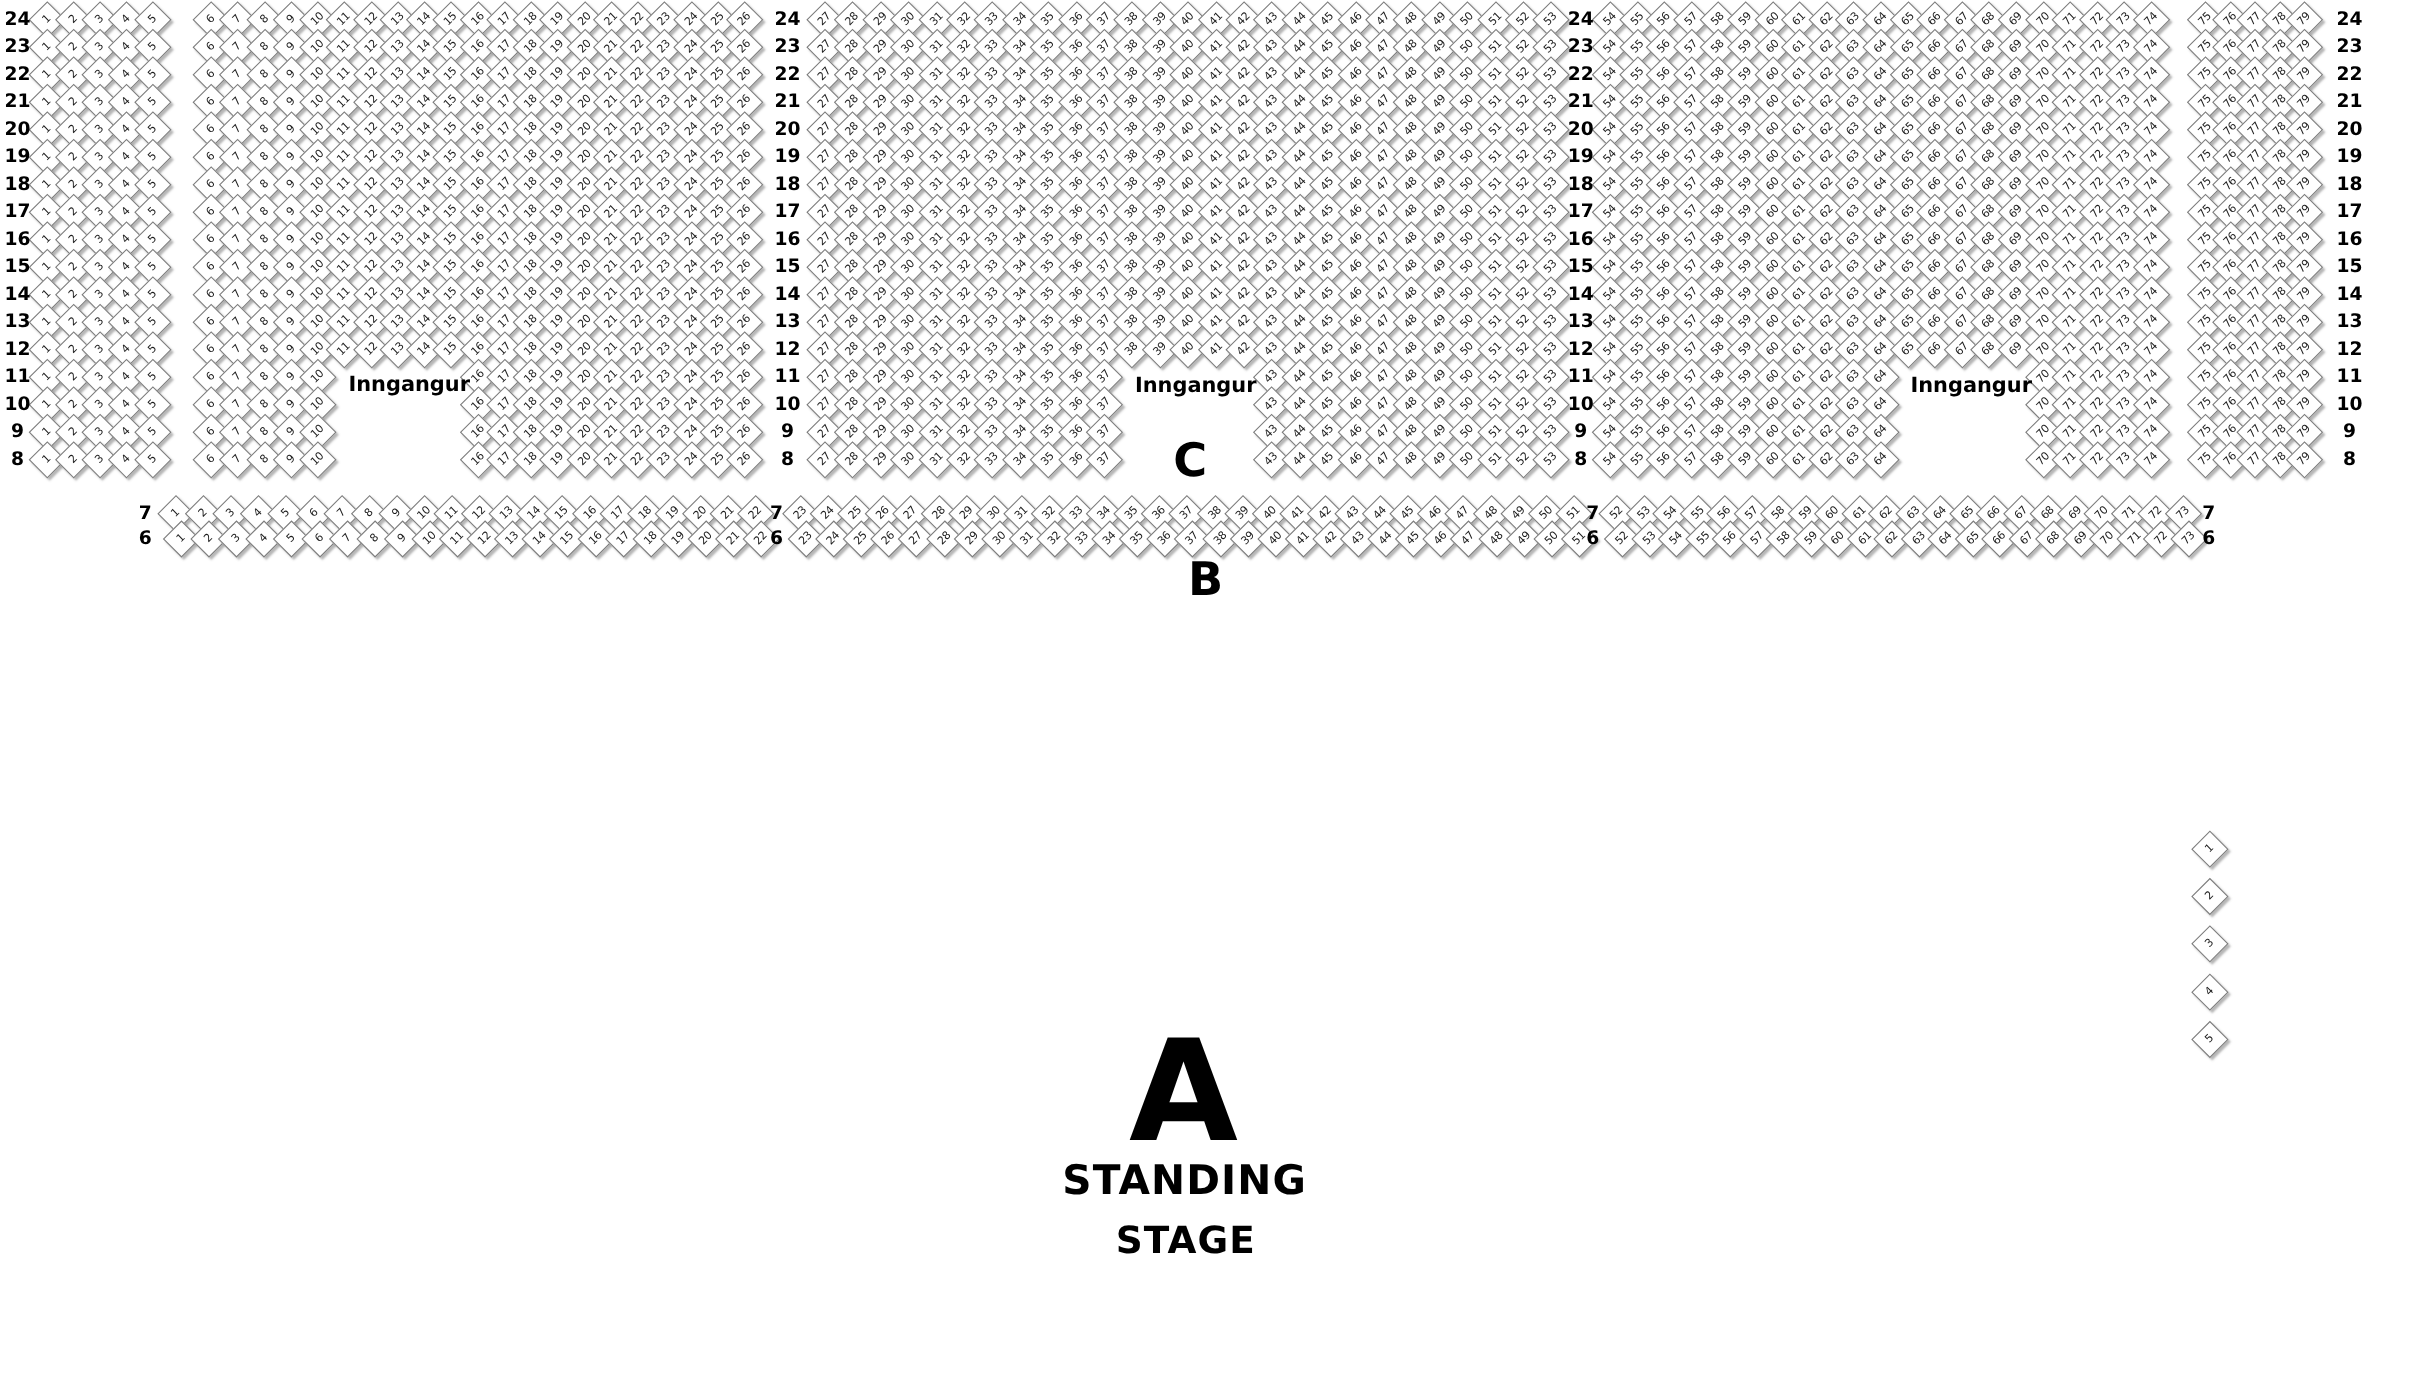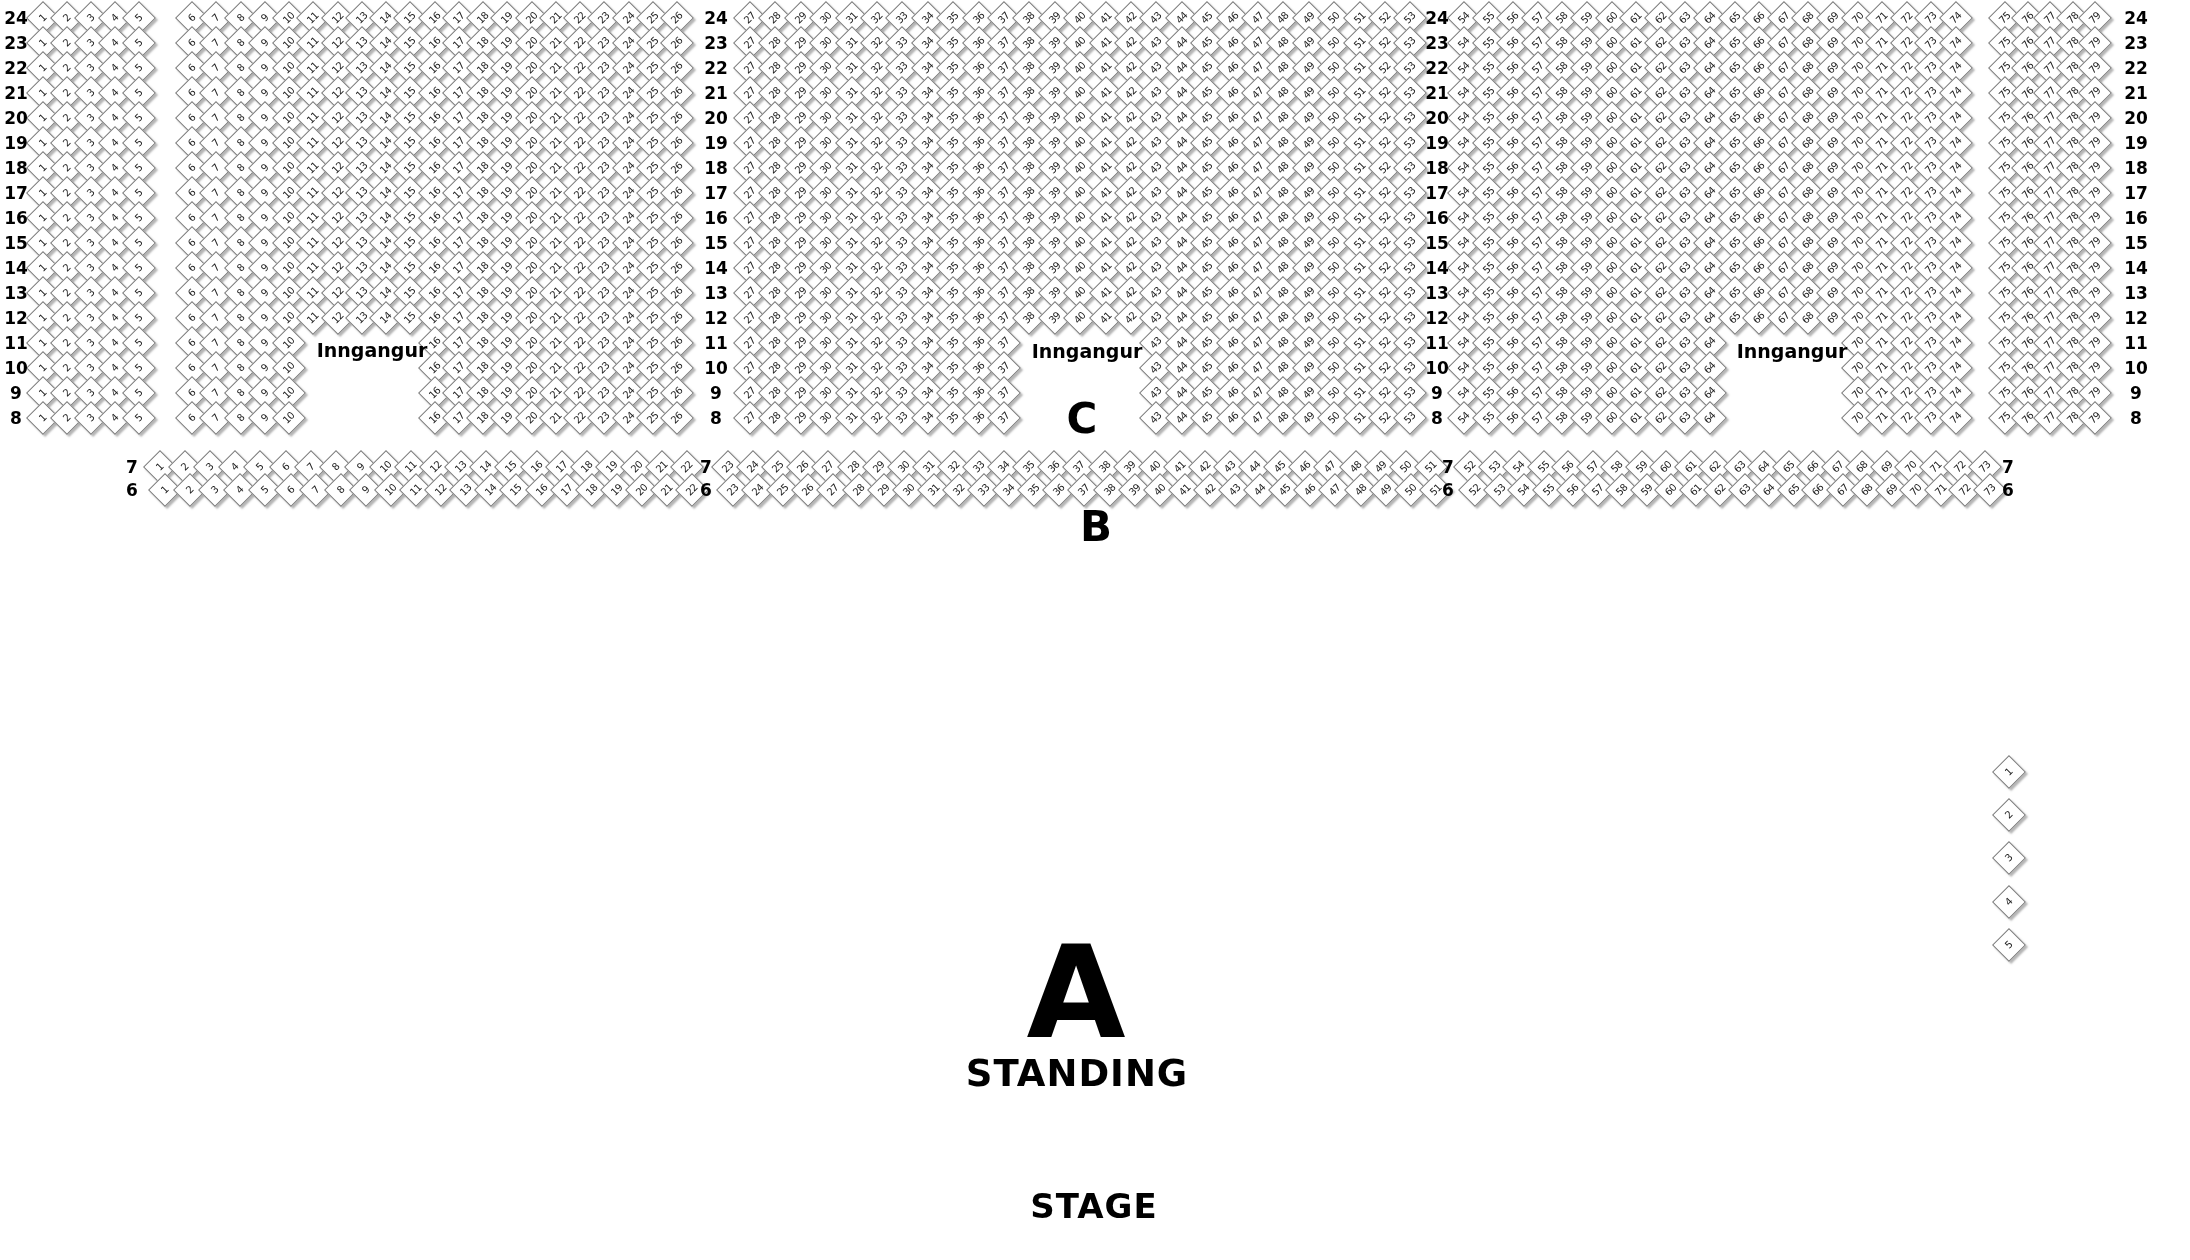--- a/index.html
+++ b/index.html
@@ -45,21 +45,21 @@
   }
 </style>
 </head>
 <body>
 
 <div id="map">
   <div class="section-letter" id="label-c" style="left: 1082px; top: 419px;">C</div>
   <div class="section-letter" id="label-b" style="left: 1096px; top: 527px;">B</div>
   <div class="standing-letter" id="label-a" style="left: 1076px; top: 993px;">A</div>
   <div class="standing-text" id="label-standing" style="left: 1077px; top: 1073px;">STANDING</div>
-  <div class="stage-text" id="label-stage" style="left: 1078px; top: 1206px; margin-left: 16px;">STAGE</div>
+  <div class="stage-text" id="label-stage" style="left: 1078px; top: 1128px;">STAGE</div>
 <div class="row-label" style="left: 16px; top: 18px;">24</div>
     <div class="row-label" style="left: 716px; top: 18px;">24</div>
     <div class="row-label" style="left: 1437px; top: 18px;">24</div>
     <div class="row-label" style="left: 2136px; top: 18px;">24</div>
     <div class="seat" style="left: 43px; top: 18px;">
       <span class="seat-num">1</span>
     </div>
     <div class="seat" style="left: 67px; top: 18px;">
       <span class="seat-num">2</span>
     </div>

